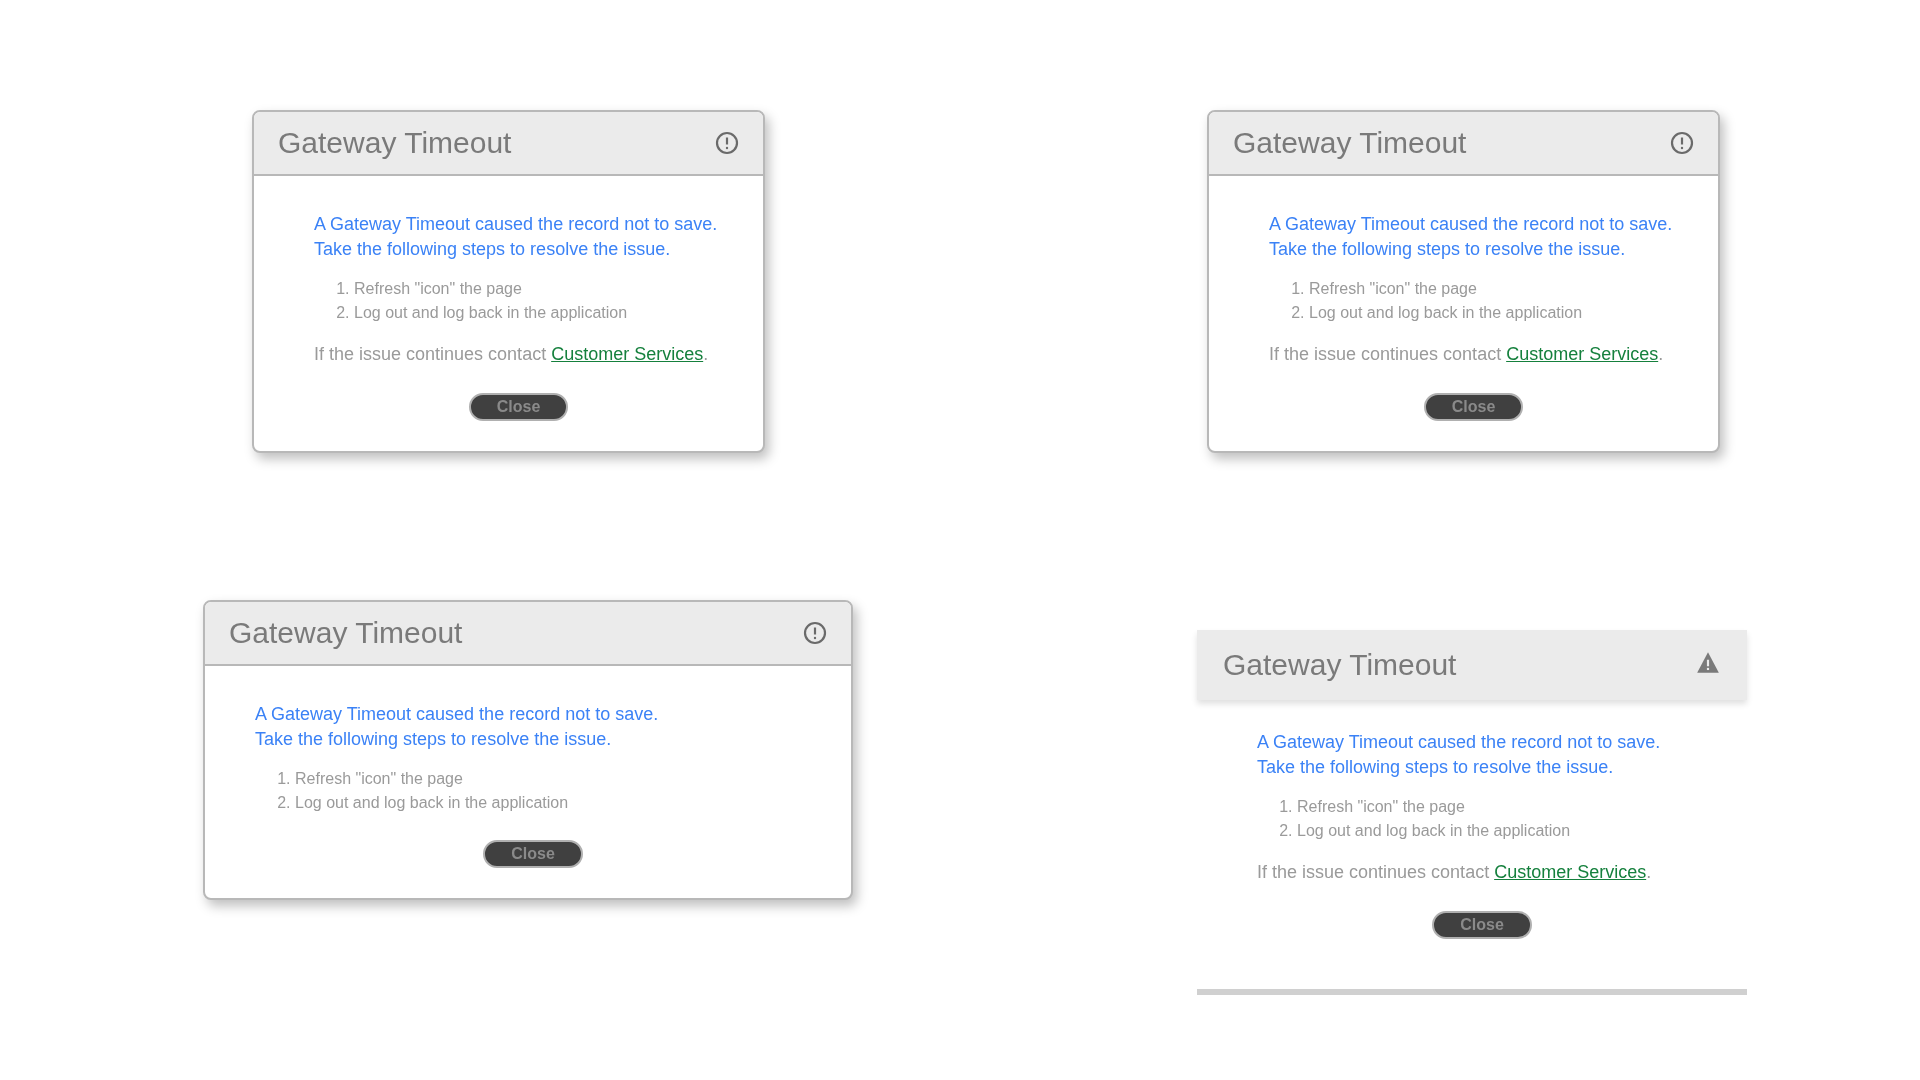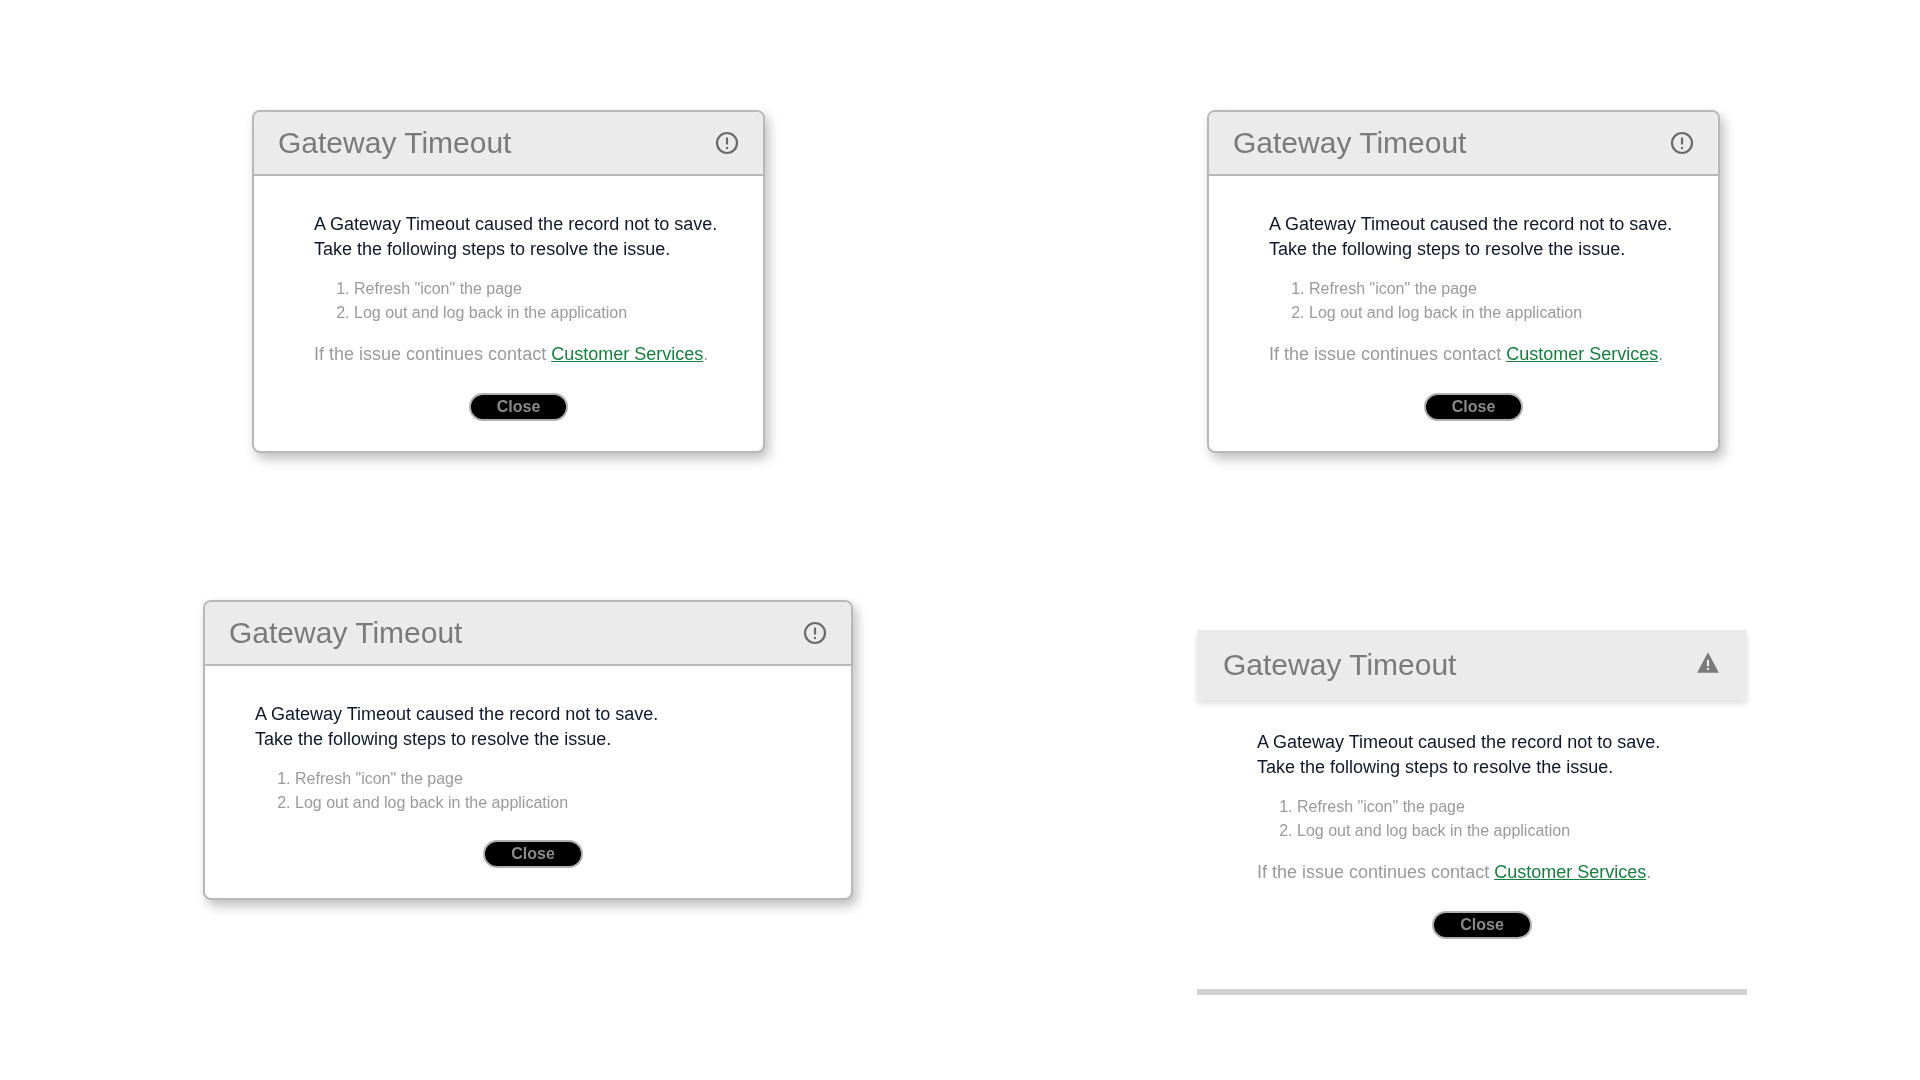--- a/index.html
+++ b/index.html
@@ -40,21 +40,21 @@
     display: flex;
     align-items: center;
     justify-content: center;
   }
   .dialog-body {
     padding: 36px 40px 30px 60px;
   }
   .body-intro {
     font-size: 18px;
     line-height: 1.4;
-    color: #0f172a;
+    color: #3b82f6;
     margin-bottom: 18px;
   }
   .body-steps {
     margin: 0 0 22px 40px;
     padding: 0;
     font-size: 16px;
     color: #9a9a9a;
   }
   .body-steps li {
     margin-bottom: 6px;
@@ -65,21 +65,21 @@
     margin-bottom: 28px;
   }
   .link {
     text-decoration: underline;
     color: #15803d;
     cursor: pointer;
   }
   .close-btn {
     display: block;
     margin: 0 auto;
-    background: #000000;
+    background: #404040;
     border: 2px solid #b0b0b0;
     border-radius: 14px;
     padding: 3px 26px;
     font-size: 16px;
     font-weight: 600;
     color: #8a8a8a;
     cursor: pointer;
   }
 
   

